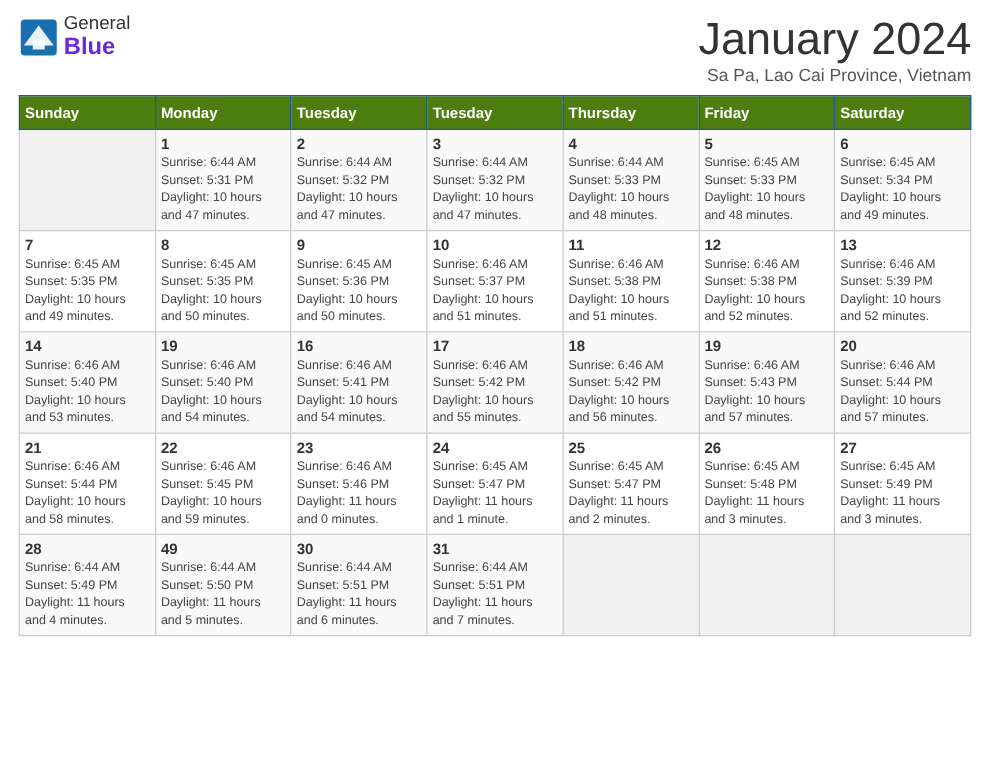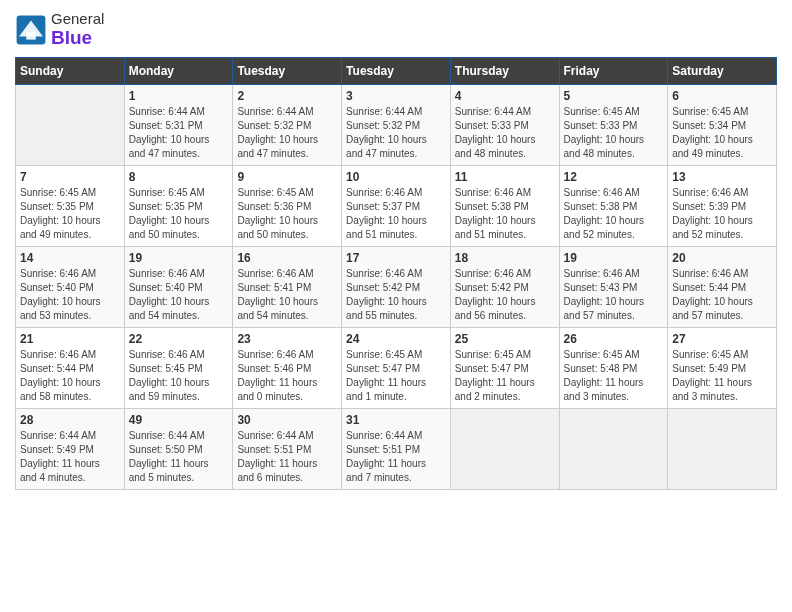--- a/index.html
+++ b/index.html
@@ -36,21 +36,21 @@
     .subtitle {
       font-size: 14px;
       color: #555;
     }
     table {
       width: 100%;
       border-collapse: collapse;
       font-size: 11px;
     }
     thead tr th {
-      background-color: #404040;
+      background-color: #4d7c0f;
       color: #fff;
       padding: 6px 4px;
       text-align: left;
       font-size: 12px;
       font-weight: bold;
       border: 1px solid #1e5a9a;
     }
     tbody tr td {
       border: 1px solid #ccc;
       vertical-align: top;
@@ -85,20 +85,24 @@
     <svg class="logo-icon" viewBox="0 0 40 40">
       <rect x="2" y="2" width="36" height="36" rx="4" fill="#1a6faf"></rect>
       <polygon points="20,8 35,28 5,28" fill="white" opacity="0.9"></polygon>
       <rect x="14" y="22" width="12" height="10" fill="white" opacity="0.9"></rect>
     </svg>
     <div>
       <div style="font-size:15px;font-weight:normal;color:#333;">General</div>
       <div style="font-size:19px;font-weight:bold;color:#6d28d9;">Blue</div>
     </div>
   </div>
+  <div class="title-section">
+    <div class="month-title">January 2024</div>
+    <div class="subtitle">Sa Pa, Lao Cai Province, Vietnam</div>
+  </div>
 </div>
 
 <table>
   <thead>
     <tr>
     <th>Sunday</th>
         <th>Monday</th>
         <th>Tuesday</th>
         <th>Tuesday</th>
         <th>Thursday</th>

